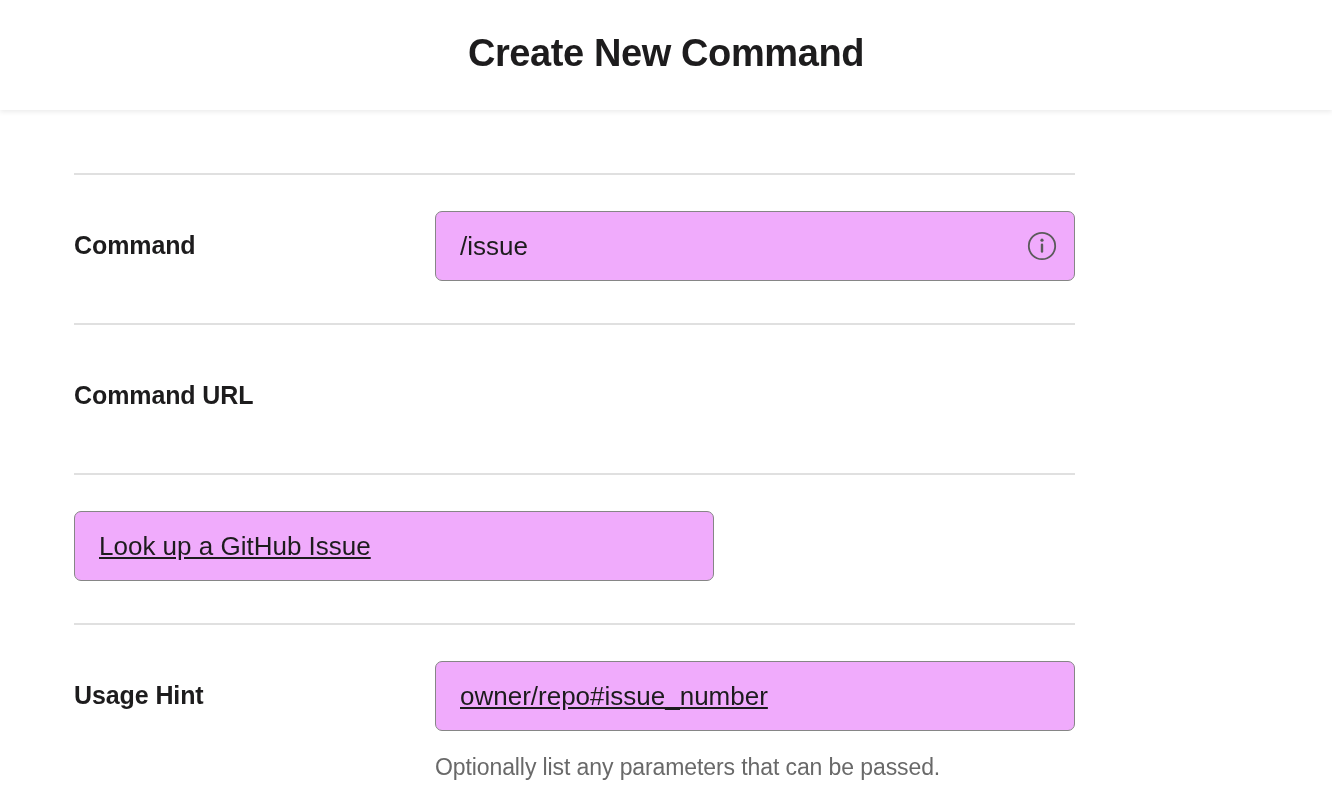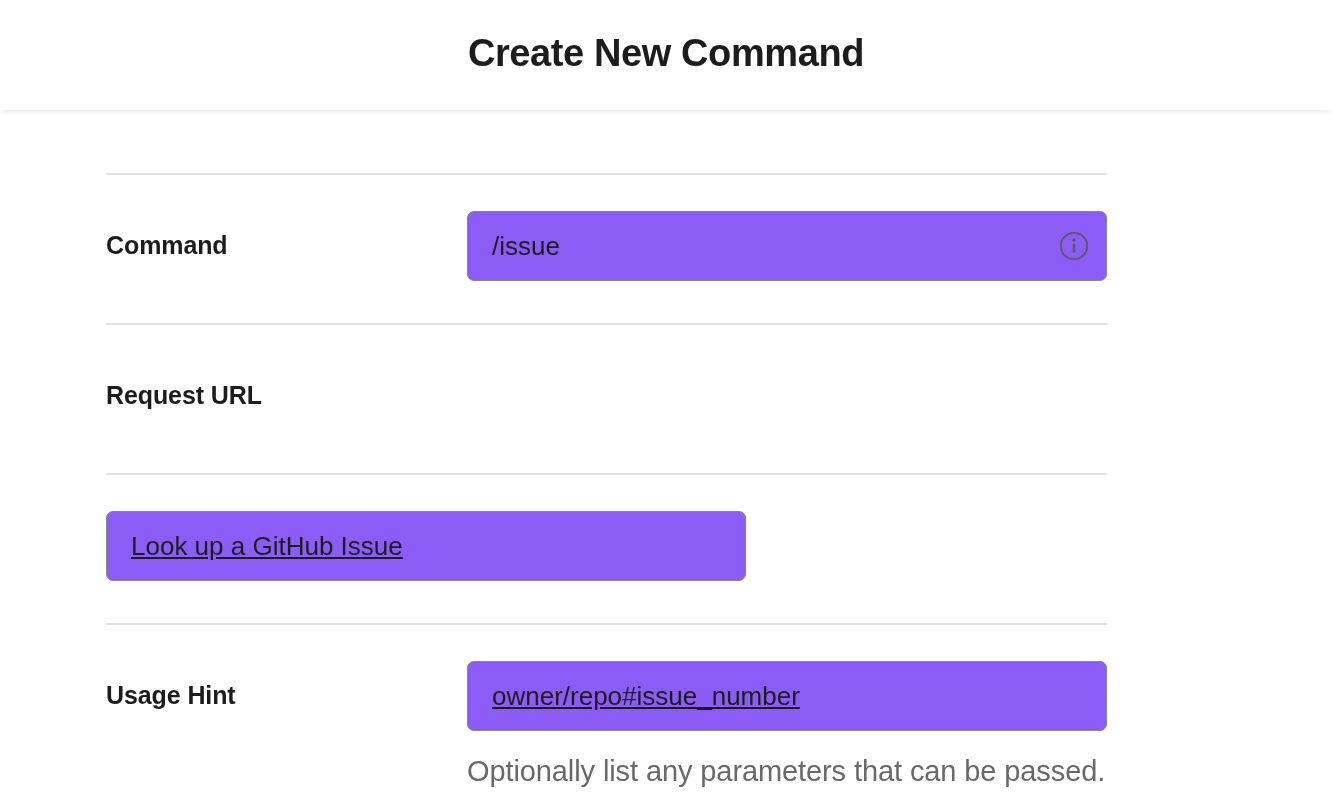--- a/index.html
+++ b/index.html
@@ -42,21 +42,21 @@
     padding-bottom: 4px;
   }
 
   
   .form-area {
     position: absolute;
     top: 110px; left: 0;
     width: 1332px;
     height: 700px;
     background: #ffffff;
-    padding-left: 106px;
+    padding-left: 74px;
     padding-top: 63px;
   }
 
   .form-inner {
     width: 1001px; 
   }
 
   .divider {
     width: 1001px;
     height: 2px;
@@ -92,21 +92,21 @@
     position: relative;
     width: 640px;
     height: 70px;
   }
 
   .text-input {
     width: 640px;
     height: 70px;
     border: 1.5px solid #868686;
     border-radius: 7px;
-    background: #8b5cf6;
+    background: #f0abfc;
     font-family: "Liberation Sans", sans-serif;
     font-size: 26px;
     color: #1d1c1d;
     padding: 0 54px 0 24px;
     outline: none;
     line-height: 70px;
     display: block;
   }
   .text-input.no-icon { padding-right: 24px; text-decoration: underline; }
   .text-input::placeholder { color: #868686; }
@@ -116,21 +116,21 @@
     right: 18px;
     top: 50%;
     transform: translateY(-50%);
     width: 30px;
     height: 30px;
     display: block;
     cursor: pointer;
   }
 
   .field-help {
-    font-size: 29px;
+    font-size: 23px;
     color: #696969;
     margin-top: 22px;
     line-height: 1.25;
     letter-spacing: -0.1px;
   }
 </style>
 </head>
 <body>
 
 <div class="page">
@@ -156,21 +156,21 @@
                 <rect x="13.8" y="12.6" width="2.4" height="9.2" rx="1.2" fill="#5a5a5a"></rect>
               </svg>
             </span>
           </div>
         </div>
       </div>
 
       <hr class="divider">
 
       <div class="form-row">
-        <div class="row-label">Request URL</div>
+        <div class="row-label">Command URL</div>
       </div>
 
       <hr class="divider">
 
       <div class="form-row">
         <div class="row-field">
           <div class="input-wrap">
             <input class="text-input no-icon" type="text" value="Look up a GitHub Issue" style="">
           </div>
         </div>

